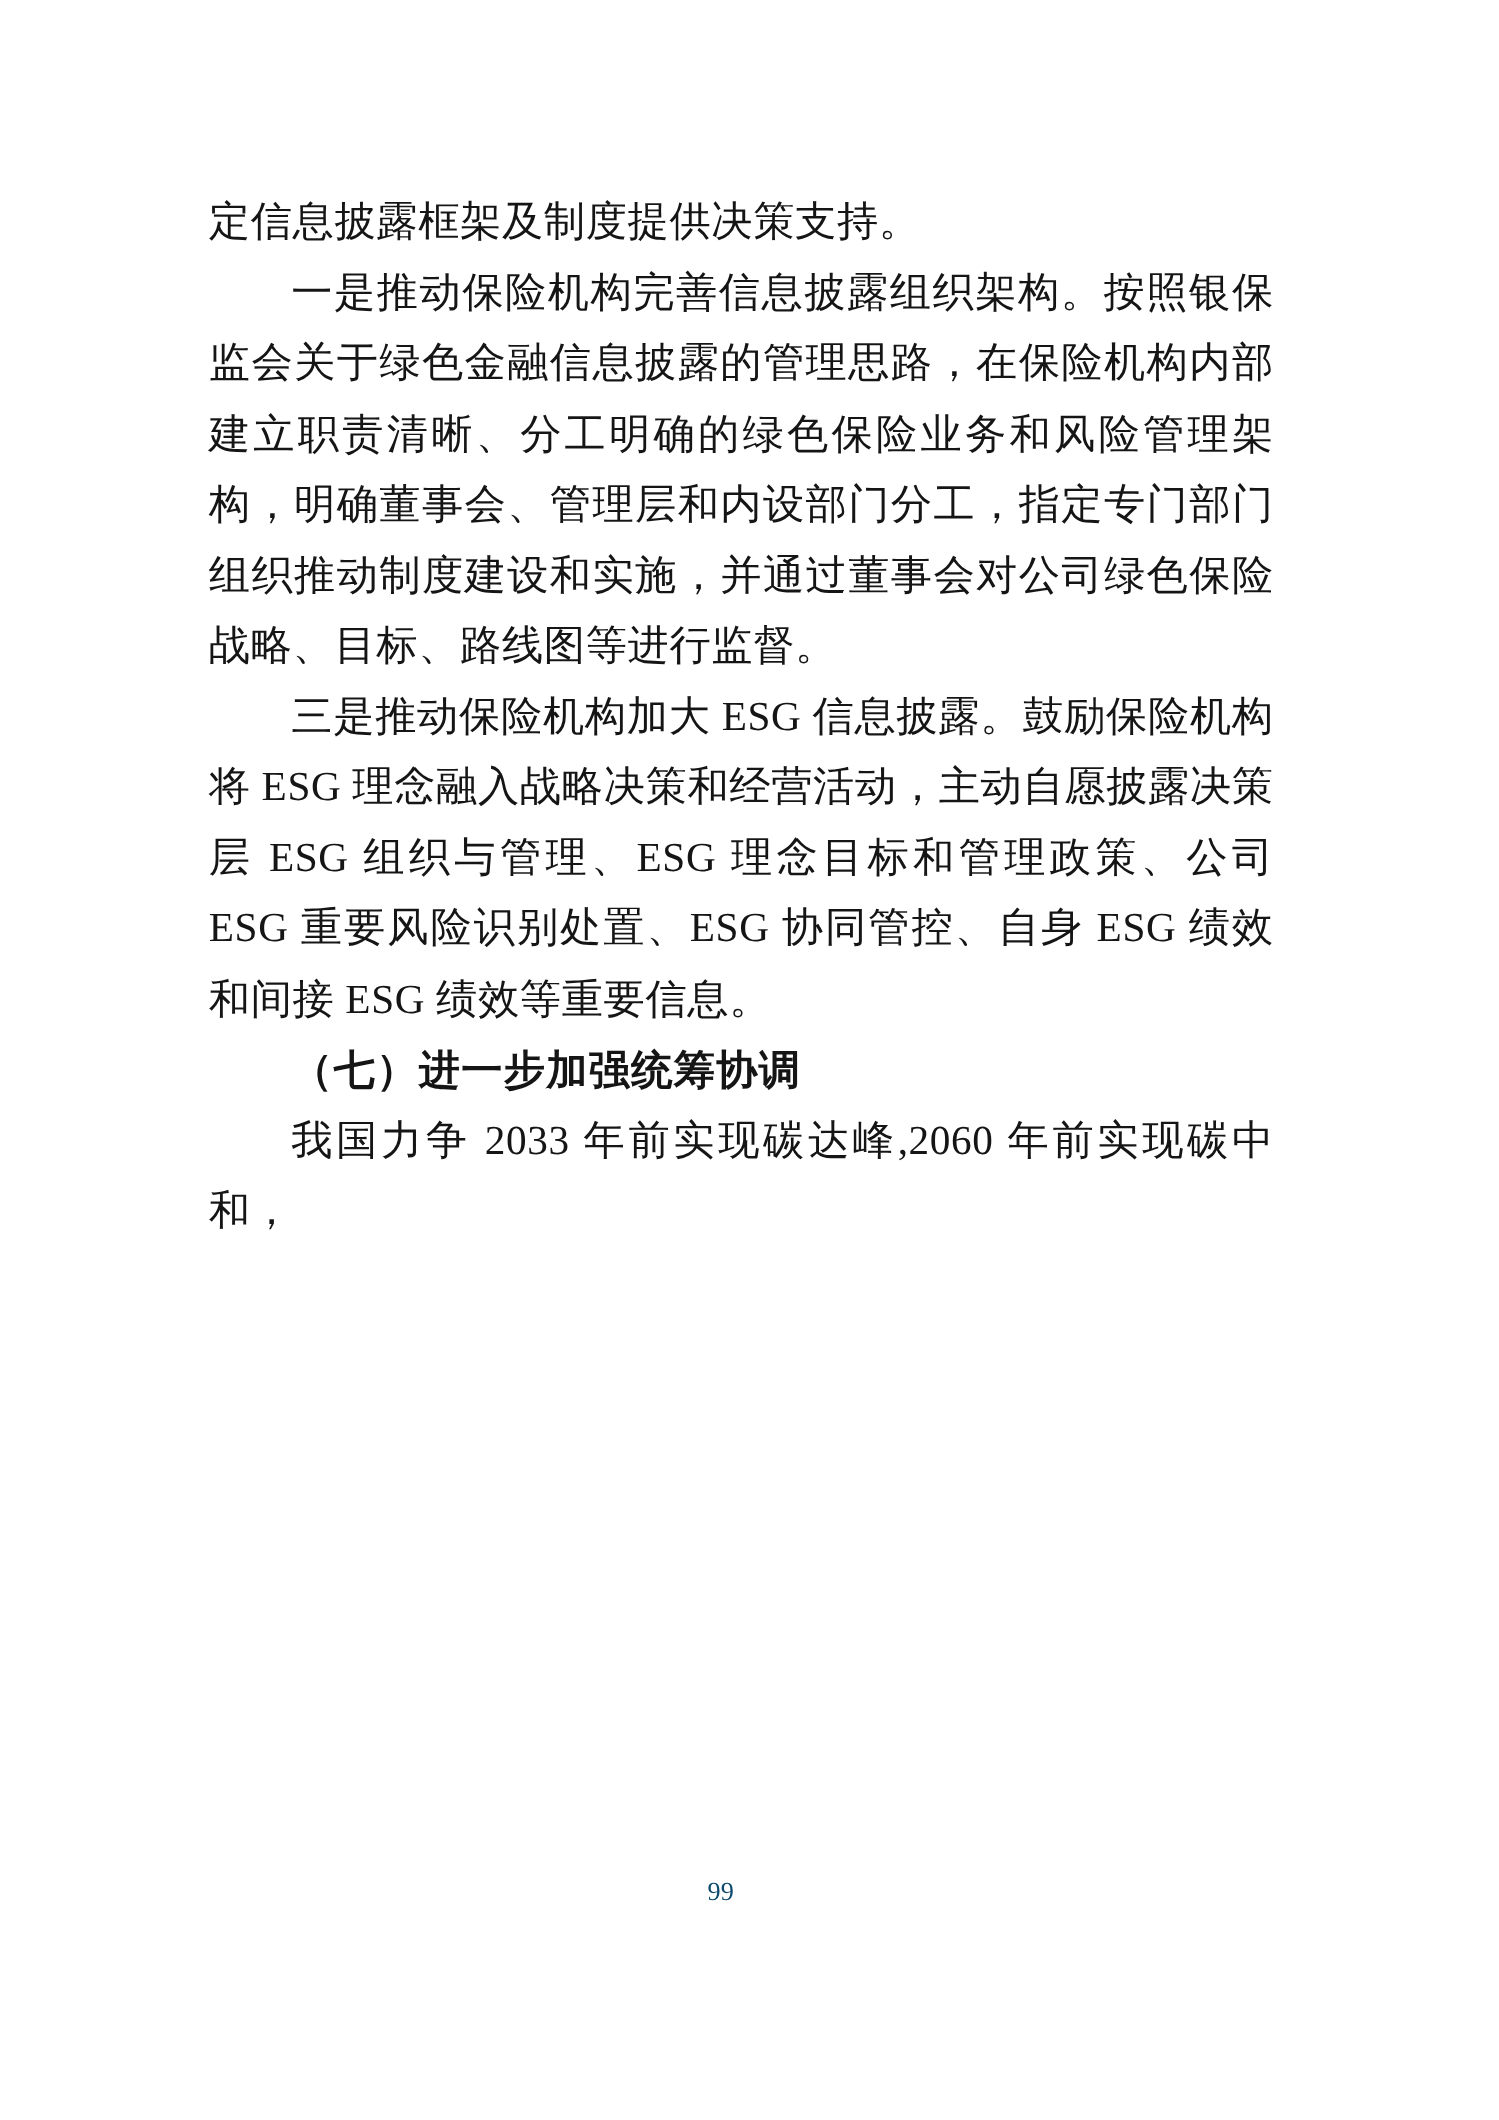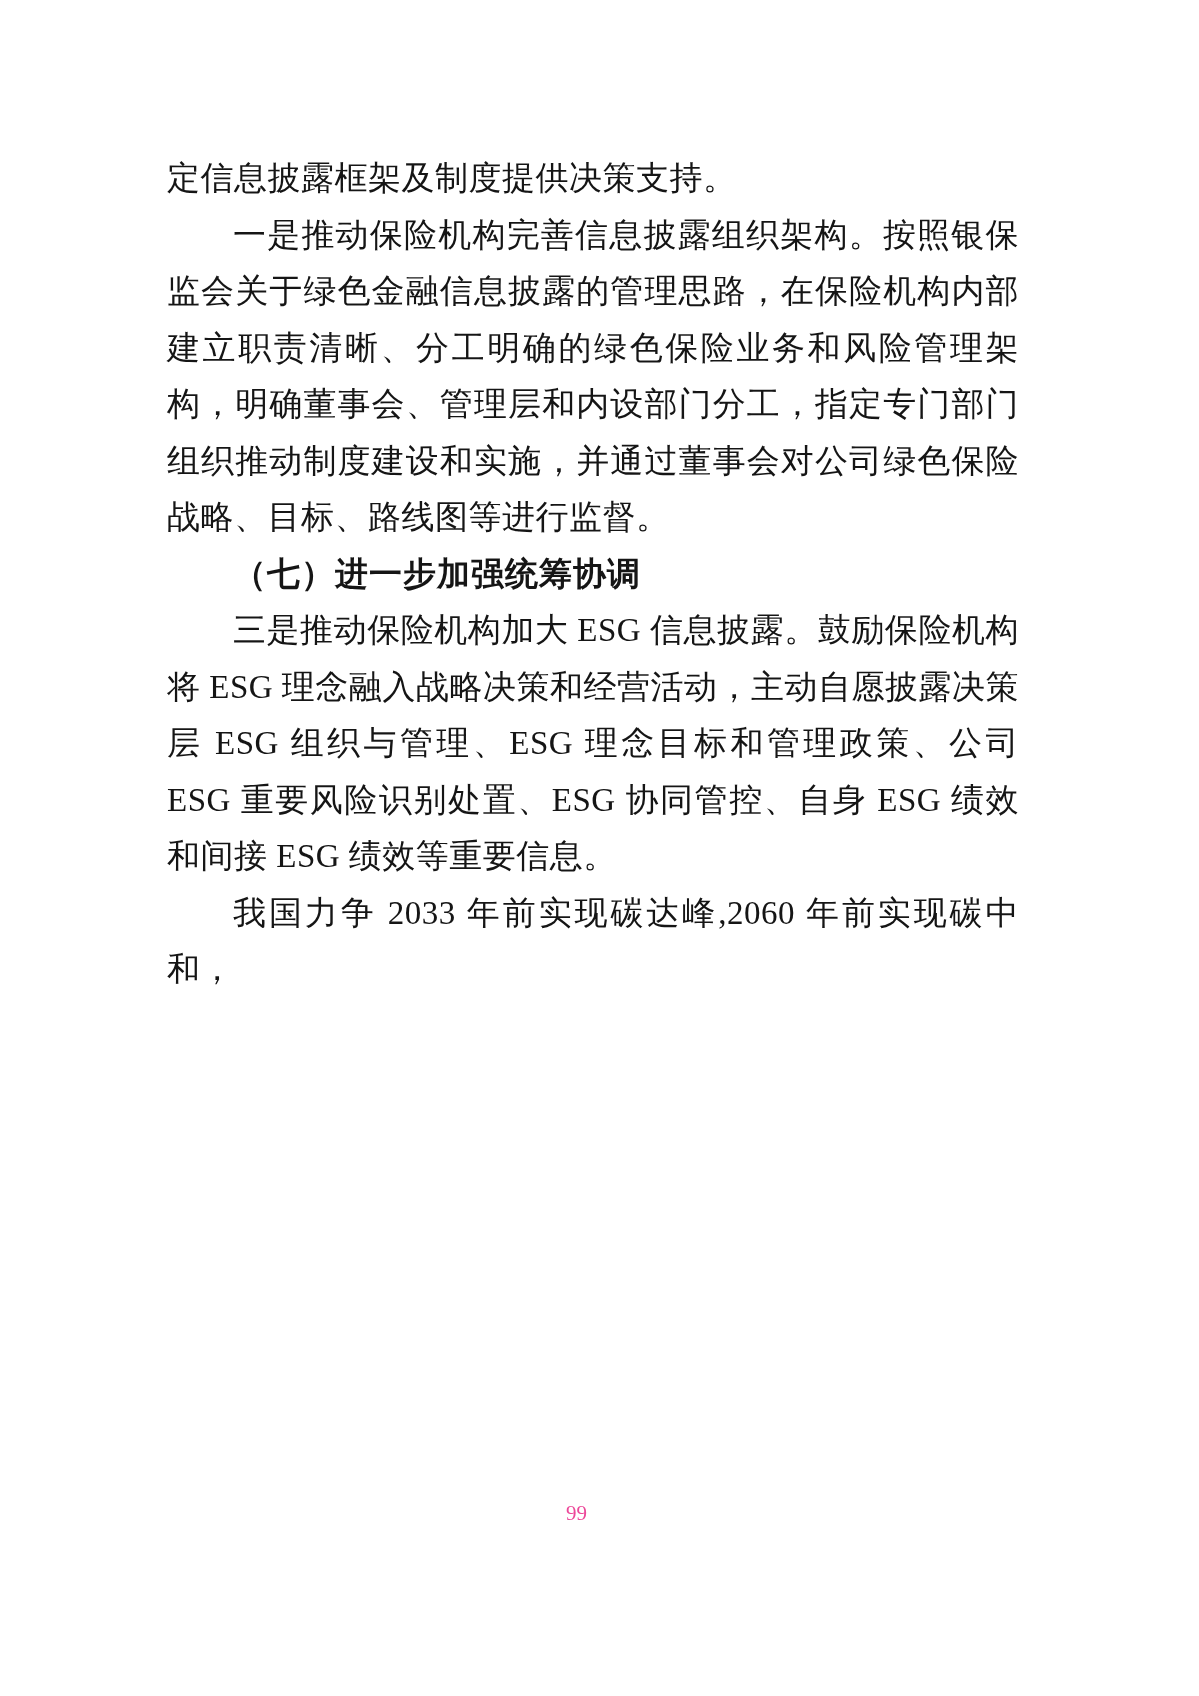--- a/index.html
+++ b/index.html
@@ -42,28 +42,28 @@
   .page-number {
     position: absolute;
     top: 1498px;
     left: 0;
     right: 0;
     text-align: center;
     text-indent: 34px;
     font-size: 21px;
     line-height: 30px;
     font-family: "Liberation Serif", "DejaVu Serif", serif;
-    color: #ec4899;
+    color: #0c4a6e;
   }
 </style>
 </head>
 <body>
 
 <div class="page">
   <div class="text-block">
     <p>定信息披露框架及制度提供决策支持。</p>
     <p class="indent">一是推动保险机构完善信息披露组织架构。按照银保监会关于绿色金融信息披露的管理思路，在保险机构内部建立职责清晰、分工明确的绿色保险业务和风险管理架构，明确董事会、管理层和内设部门分工，指定专门部门组织推动制度建设和实施，并通过董事会对公司绿色保险战略、目标、路线图等进行监督。</p>
+    <p class="indent">三是推动保险机构加大 ESG 信息披露。鼓励保险机构将 ESG 理念融入战略决策和经营活动，主动自愿披露决策层 ESG 组织与管理、ESG 理念目标和管理政策、公司 ESG 重要风险识别处置、ESG 协同管控、自身 ESG 绩效和间接 ESG 绩效等重要信息。</p>
     <p class="indent heading">（七）进一步加强统筹协调</p>
-    <p class="indent">三是推动保险机构加大 ESG 信息披露。鼓励保险机构将 ESG 理念融入战略决策和经营活动，主动自愿披露决策层 ESG 组织与管理、ESG 理念目标和管理政策、公司 ESG 重要风险识别处置、ESG 协同管控、自身 ESG 绩效和间接 ESG 绩效等重要信息。</p>
     <p class="indent">我国力争 2033 年前实现碳达峰,2060 年前实现碳中和，</p>
   </div>
   <div class="page-number">99</div>
 </div>
 
 </body></html>

